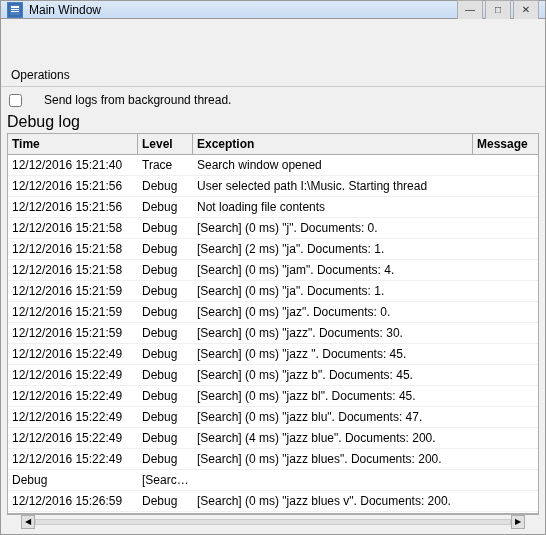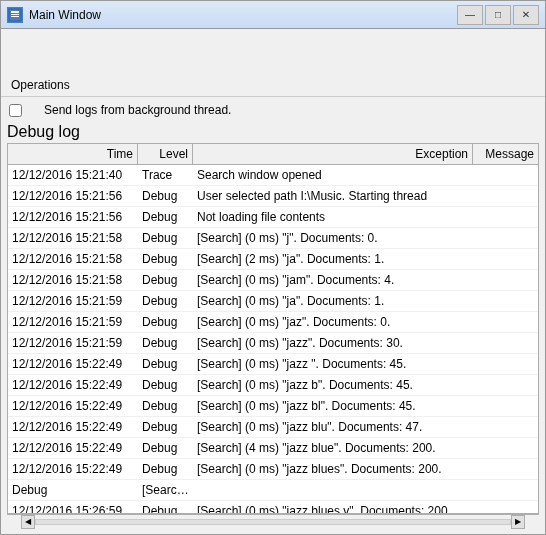--- a/index.html
+++ b/index.html
@@ -23,21 +23,21 @@
       height: 535px;
       background: #f0f0f0;
       border: 1px solid #999;
       box-shadow: 2px 2px 8px rgba(0,0,0,0.3);
       display: flex;
       flex-direction: column;
     }
 
     .title-bar {
       background: linear-gradient(to bottom, #dde9f7, #c8dcf5);
-      height: 28px;
+      height: 18px;
       display: flex;
       align-items: center;
       padding: 0 6px;
       border-bottom: 1px solid #999;
       user-select: none;
     }
 
     .title-bar-icon {
       width: 16px;
       height: 16px;
@@ -148,22 +148,22 @@
       grid-template-columns: 130px 55px 1fr 65px;
       background: #f0f0f0;
       border-bottom: 1px solid #adadad;
       flex-shrink: 0;
     }
 
     .log-table-header-cell {
       padding: 3px 4px;
       border-right: 1px solid #adadad;
       font-size: 12px;
-      text-align: right;
-      font-weight: normal;
+      text-align: left;
+      font-weight: bold;
     }
 
     .log-table-header-cell:last-child {
       border-right: none;
     }
 
     .log-table-body {
       flex: 1;
       overflow-y: auto;
       overflow-x: auto;

